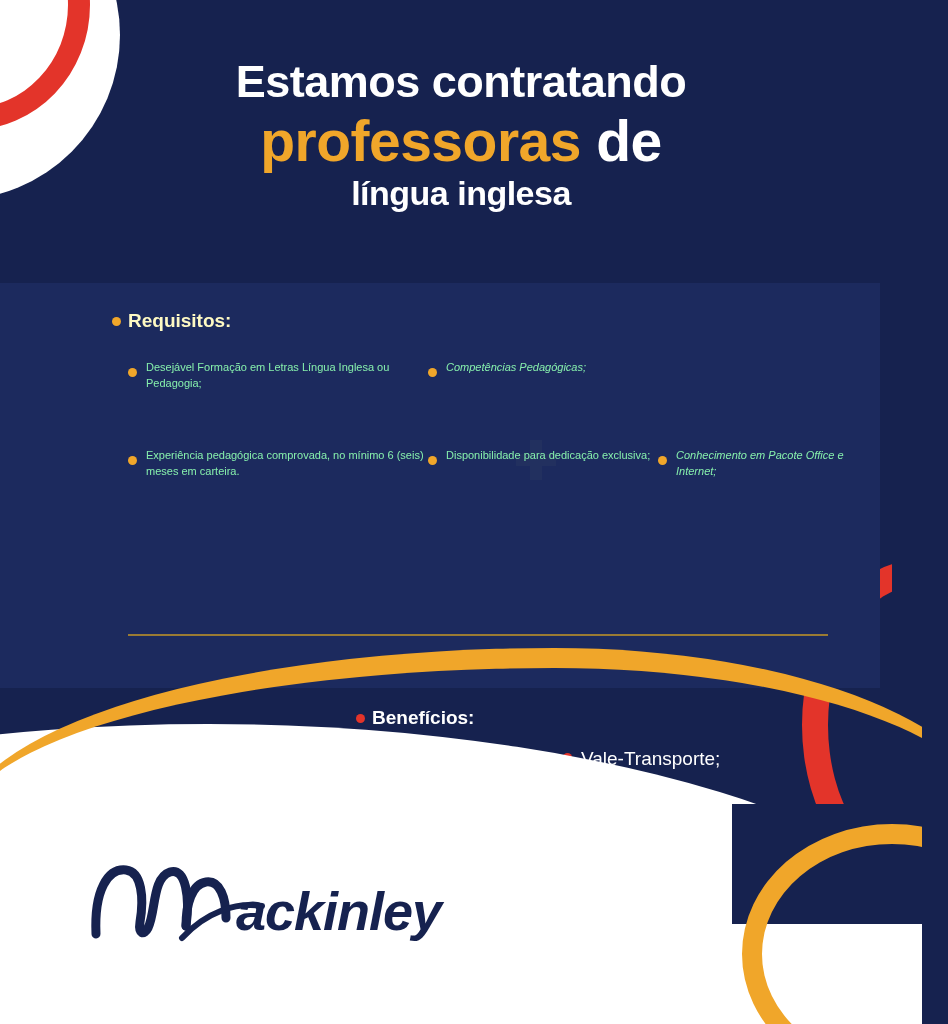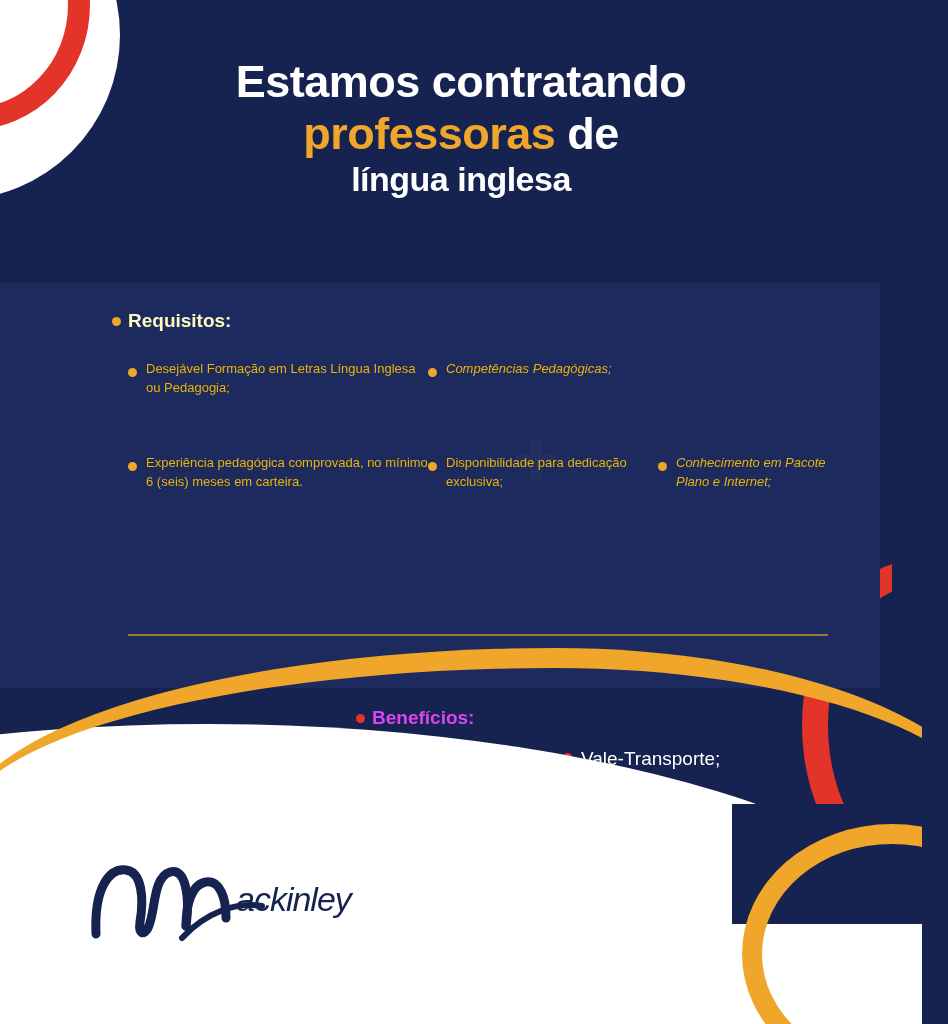--- a/index.html
+++ b/index.html
@@ -95,21 +95,21 @@
   .headline {
     position: absolute;
     top: 56px; left: 0; right: 0;
     text-align: center;
     color: #ffffff;
     font-weight: 700;
     line-height: 1.16;
     letter-spacing: -0.5px;
   }
   .headline .l1 { display: block; font-size: 45px; }
-  .headline .l2 { display: block; font-size: 45px; }
+  .headline .l2 { display: block; font-size: 57px; }
   .headline .l3 { display: block; font-size: 34px; }
   .gold-word { color: #f0a62a; }
 
   
   .panel {
     position: absolute;
     left: 0; top: 283px;
     width: 880px; height: 405px;
     background: #1c2a5e;
   }
@@ -128,22 +128,22 @@
   }
 
   .req-grid {
     position: absolute;
     left: 128px; top: 360px;
     width: 730px;
   }
   .req-row { display: flex; }
   .req-col { position: relative; }
   .req-col .txt {
-    color: #eab308;
-    font-size: 13px;
+    color: #86efac;
+    font-size: 11px;
     line-height: 1.45;
     padding-left: 18px;
     display: block;
   }
   .req-col .dot {
     position: absolute;
     left: 0; top: 8px;
     width: 9px; height: 9px;
     border-radius: 50%;
     background: #f0a62a;
@@ -158,21 +158,21 @@
     position: absolute;
     left: 128px; top: 634px;
     width: 700px; height: 2px;
     background: #9a7b33;
   }
 
   
   .ben-title {
     position: absolute;
     left: 372px; top: 707px;
-    font-size: 19px; font-weight: 700; color: #d946ef;
+    font-size: 19px; font-weight: 700; color: #ffffff;
   }
   .ben-title .dot {
     position: absolute; left: -16px; top: 7px;
     width: 9px; height: 9px; border-radius: 50%; background: #e3342a;
   }
 
   .ben-list {
     position: absolute;
     left: 563px; top: 702px;
     width: 290px;
@@ -193,22 +193,22 @@
   
   .logo {
     position: absolute;
     left: 86px; bottom: 72px;
     width: 320px; height: 110px;
   }
   .logo svg { display: block; }
   .logo-word {
     position: absolute;
     left: 150px; top: 38px;
-    font-size: 34px;
-    font-weight: 400;
+    font-size: 54px;
+    font-weight: 700;
     font-style: italic;
     color: #16224f;
     letter-spacing: -1px;
   }
   .logo-sub {
     position: absolute;
     left: 160px; top: 82px;
     font-size: 25px;
     font-weight: 700;
     color: #16224f;
@@ -255,21 +255,21 @@
       <div class="req-col c1">
         <span class="dot"></span>
         <span class="txt">Experiência pedagógica comprovada, no mínimo 6 (seis) meses em carteira.</span>
       </div>
       <div class="req-col c2">
         <span class="dot"></span>
         <span class="txt">Disponibilidade para dedicação exclusiva;</span>
       </div>
       <div class="req-col c3">
         <span class="dot"></span>
-        <span class="txt">Conhecimento em Pacote Plano e Internet;</span>
+        <span class="txt">Conhecimento em Pacote Office e Internet;</span>
       </div>
     </div>
   </div>
 
   <div class="divider"></div>
 
   <div class="ben-title">
     <span class="dot"></span>
     <span>Benefícios:</span>
   </div>

